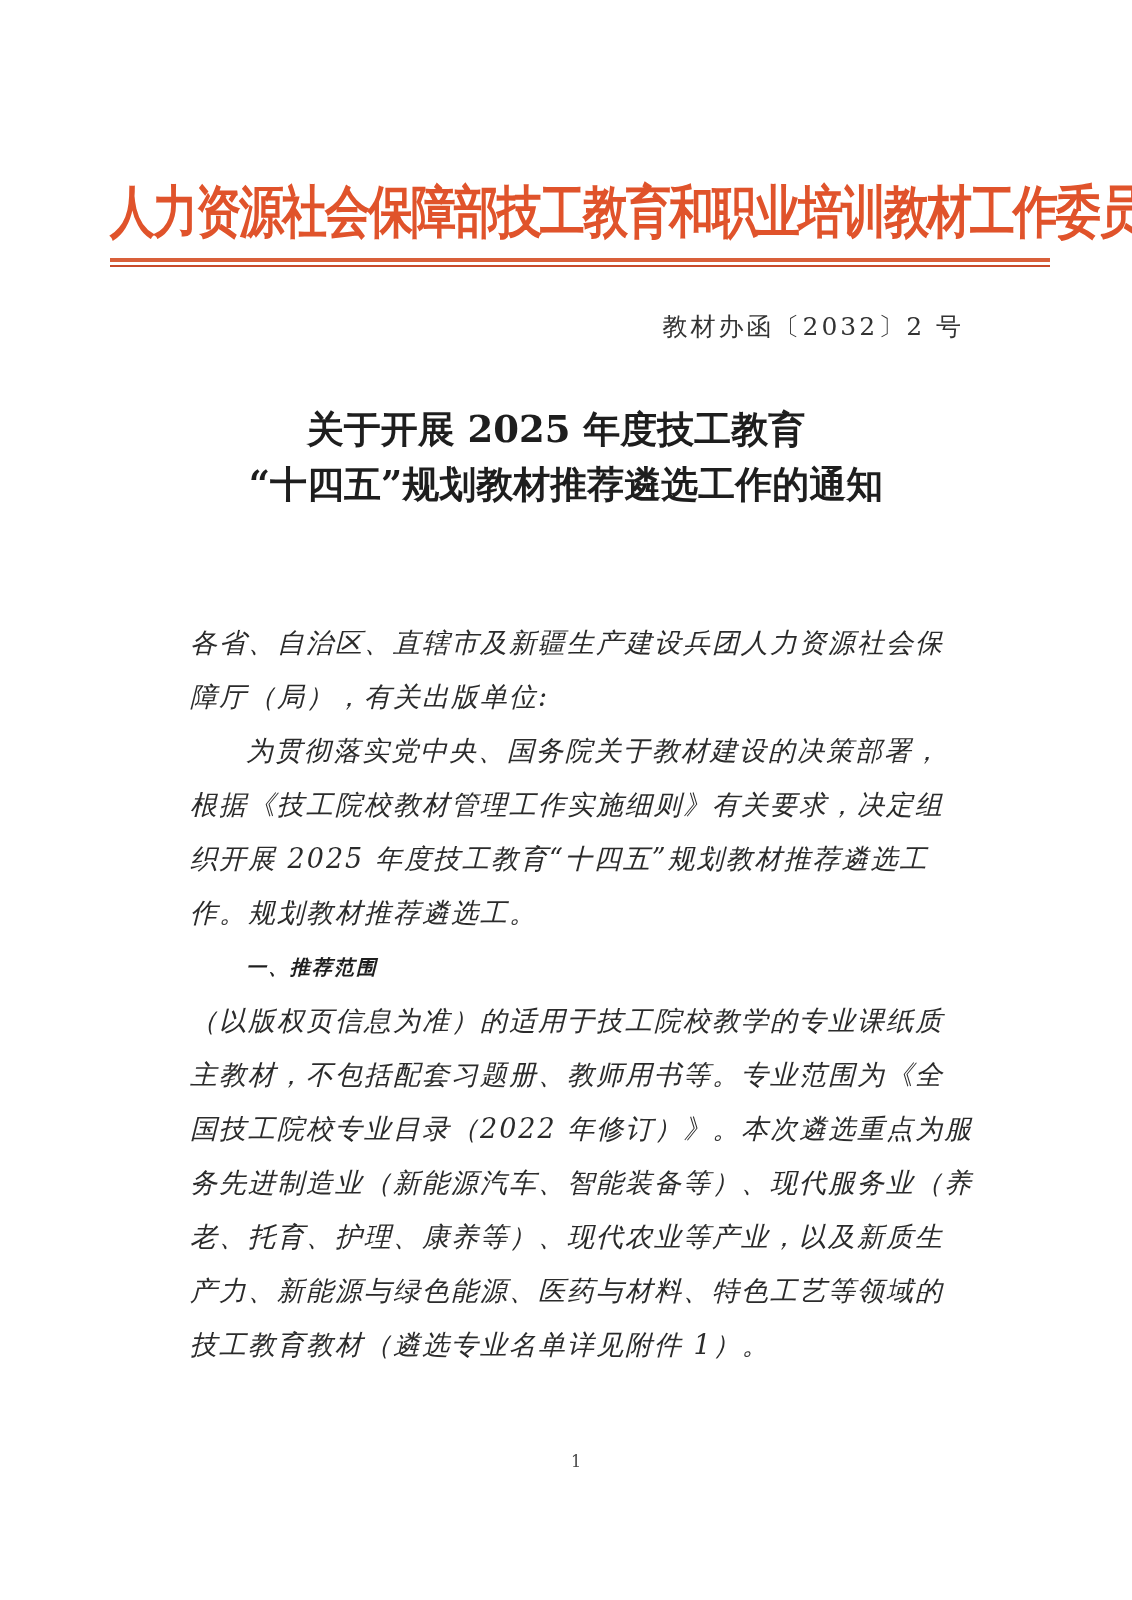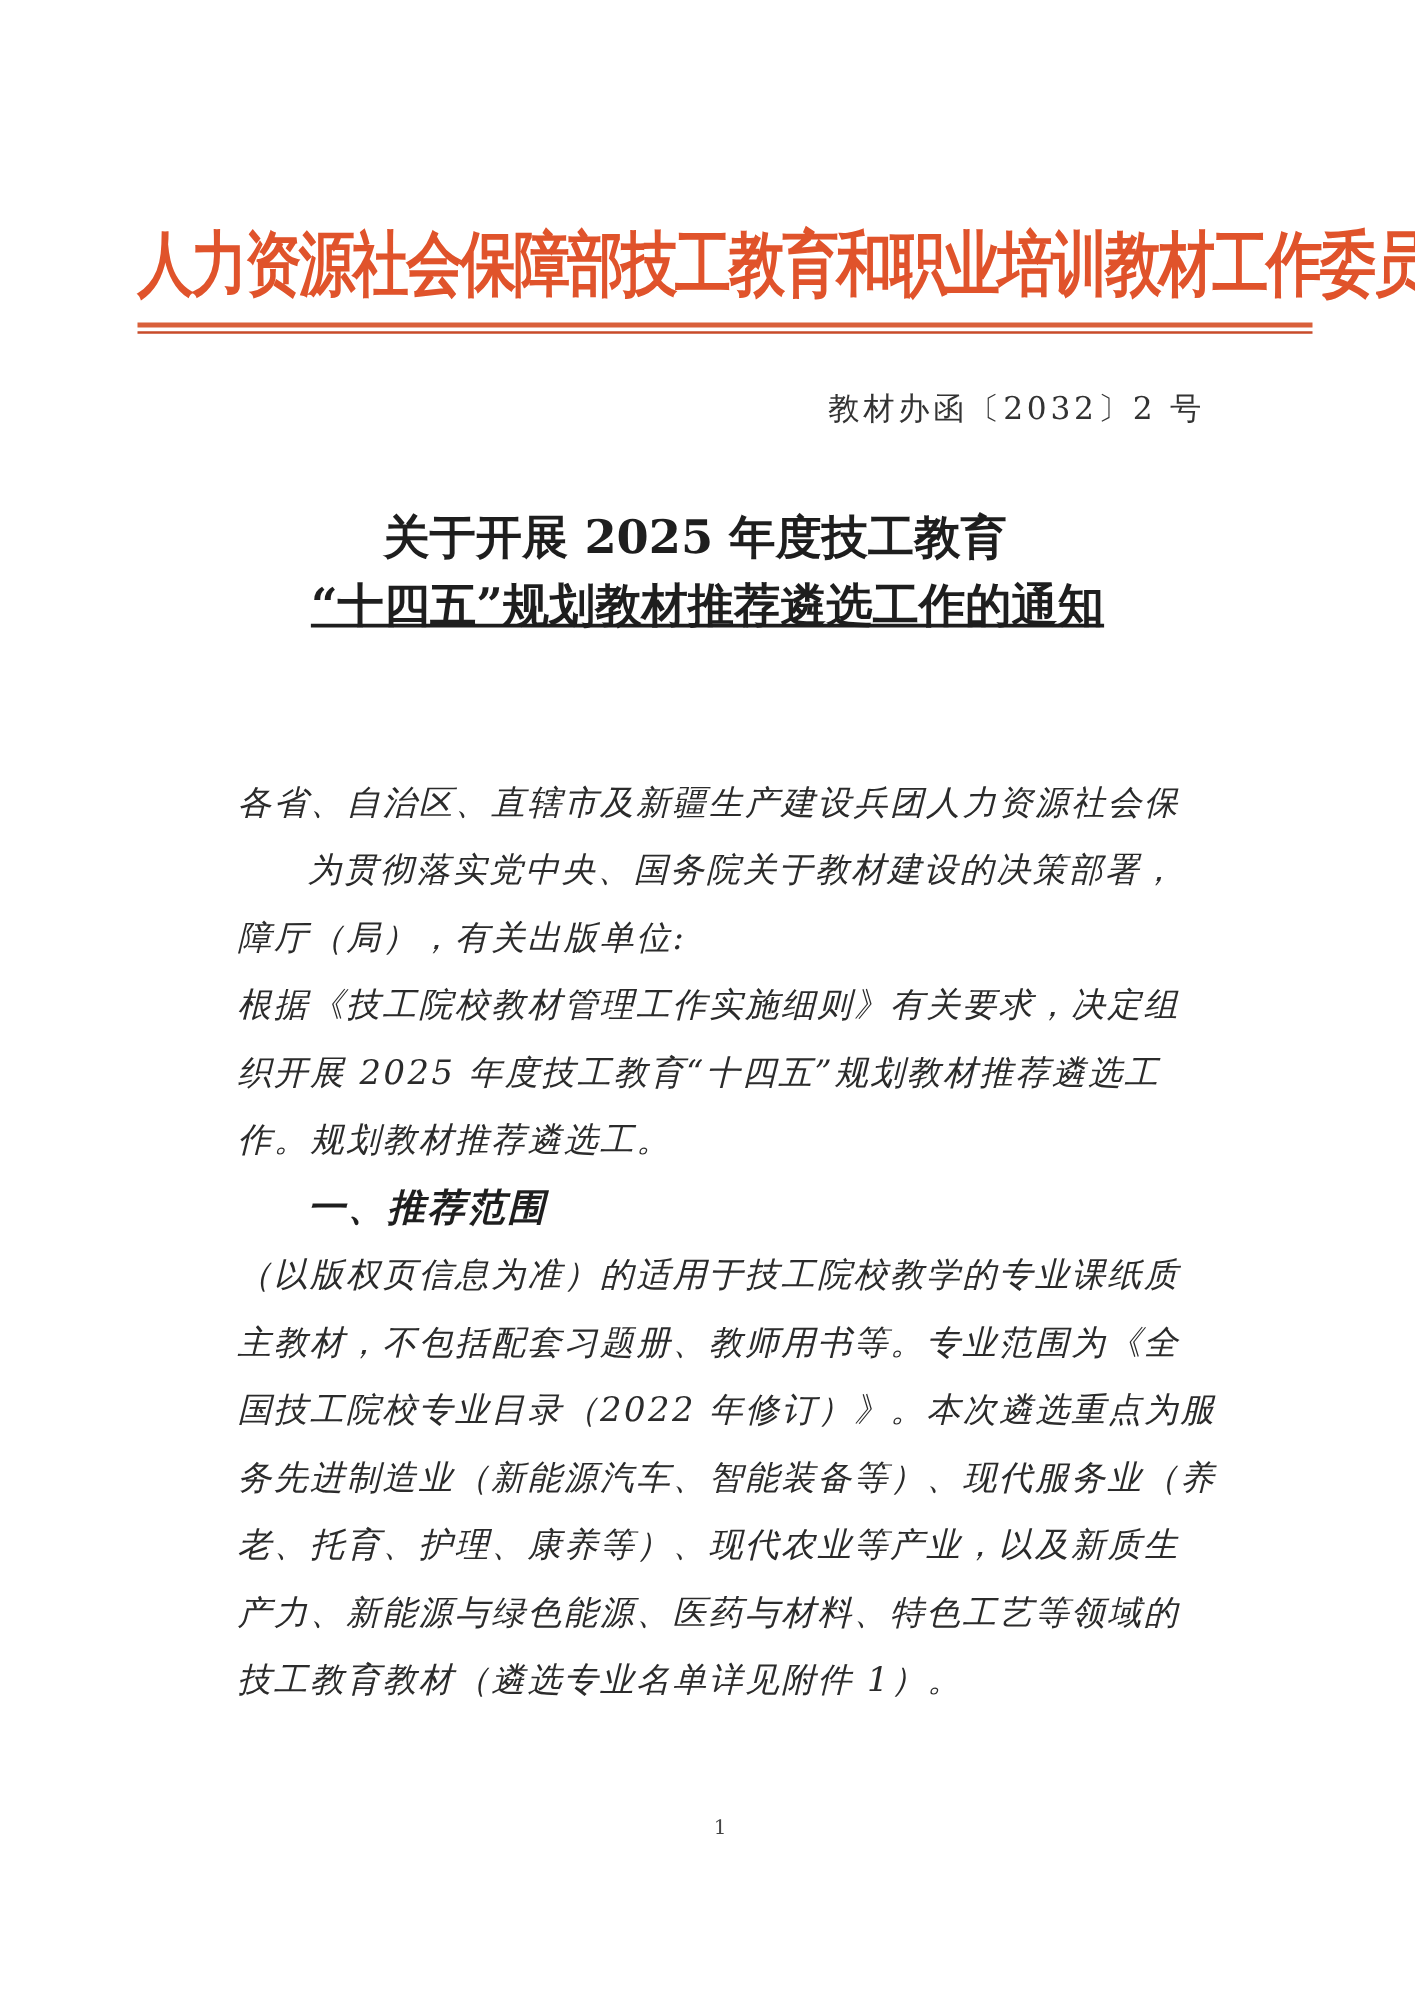--- a/index.html
+++ b/index.html
@@ -68,42 +68,42 @@
       position: absolute;
       left: 0;
       width: 1132px;
       text-align: center;
       font-weight: bold;
       font-size: 37px;
       color: #1e1e1e;
       white-space: nowrap;
     }
     .title.l1 { top: 405px; left: -10px; }
-    .title.l2 { top: 460px; left: 0px; text-decoration: underline; }
+    .title.l2 { top: 460px; left: 0px; }
     .body-text {
       position: absolute;
       left: 190px;
       top: 616px;
       width: 790px;
       font-size: 27px;
       line-height: 54px;
       color: #2b2b2b;
       letter-spacing: 2px;
       font-style: italic;
     }
     .line {
       display: block;
       white-space: nowrap;
       height: 54px;
     }
     .indent { padding-left: 56px; }
     .heading {
       font-family: "DejaVu Sans", "Liberation Sans", sans-serif;
       font-weight: bold;
-      font-size: 30px;
+      font-size: 20px;
       color: #1e1e1e;
     }
     .page-number {
       position: absolute;
       left: 0;
       width: 1152px;
       top: 1452px;
       text-align: center;
       font-size: 16px;
       color: #444;
@@ -118,22 +118,22 @@
   <div class="rule-thick"></div>
   <div class="rule-thin"></div>
 
   <div class="doc-number">教材办函〔2032〕2 号</div>
 
   <div class="title l1">关于开展 2025 年度技工教育</div>
   <div class="title l2">“十四五”规划教材推荐遴选工作的通知</div>
 
   <div class="body-text">
     <span class="line">各省、自治区、直辖市及新疆生产建设兵团人力资源社会保</span>
+    <span class="line">障厅（局），有关出版单位:</span>
     <span class="line indent">为贯彻落实党中央、国务院关于教材建设的决策部署，</span>
-    <span class="line">障厅（局），有关出版单位:</span>
     <span class="line">根据《技工院校教材管理工作实施细则》有关要求，决定组</span>
     <span class="line">织开展 2025 年度技工教育“十四五”规划教材推荐遴选工</span>
     <span class="line">作。规划教材推荐遴选工。</span>
     <span class="line indent heading">一、推荐范围</span>
     <span class="line">（以版权页信息为准）的适用于技工院校教学的专业课纸质</span>
     <span class="line">主教材，不包括配套习题册、教师用书等。专业范围为《全</span>
     <span class="line">国技工院校专业目录（2022 年修订）》。本次遴选重点为服</span>
     <span class="line">务先进制造业（新能源汽车、智能装备等）、现代服务业（养</span>
     <span class="line">老、托育、护理、康养等）、现代农业等产业，以及新质生</span>
     <span class="line">产力、新能源与绿色能源、医药与材料、特色工艺等领域的</span>

